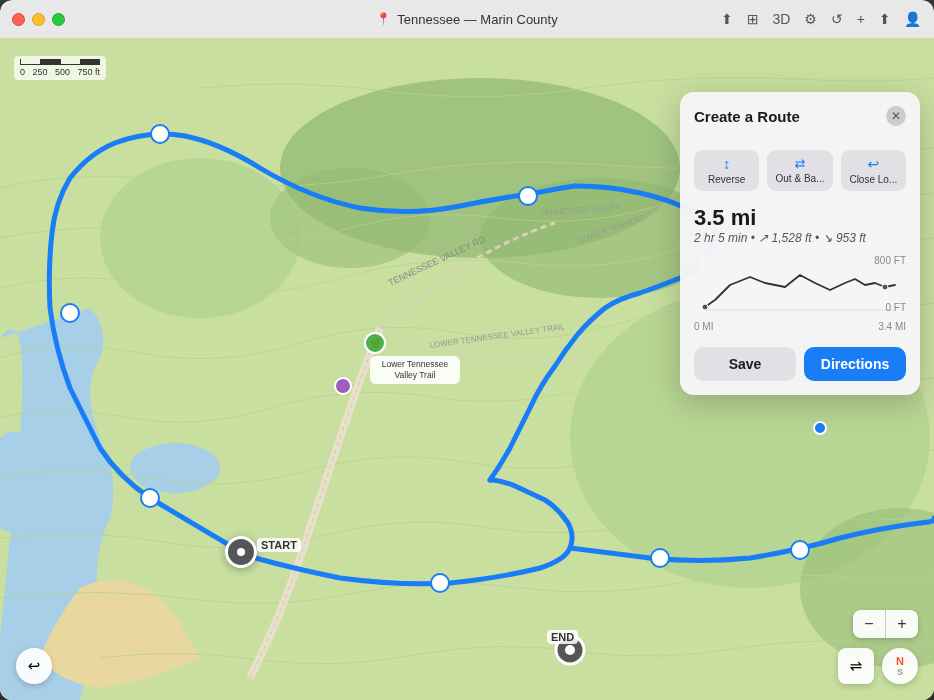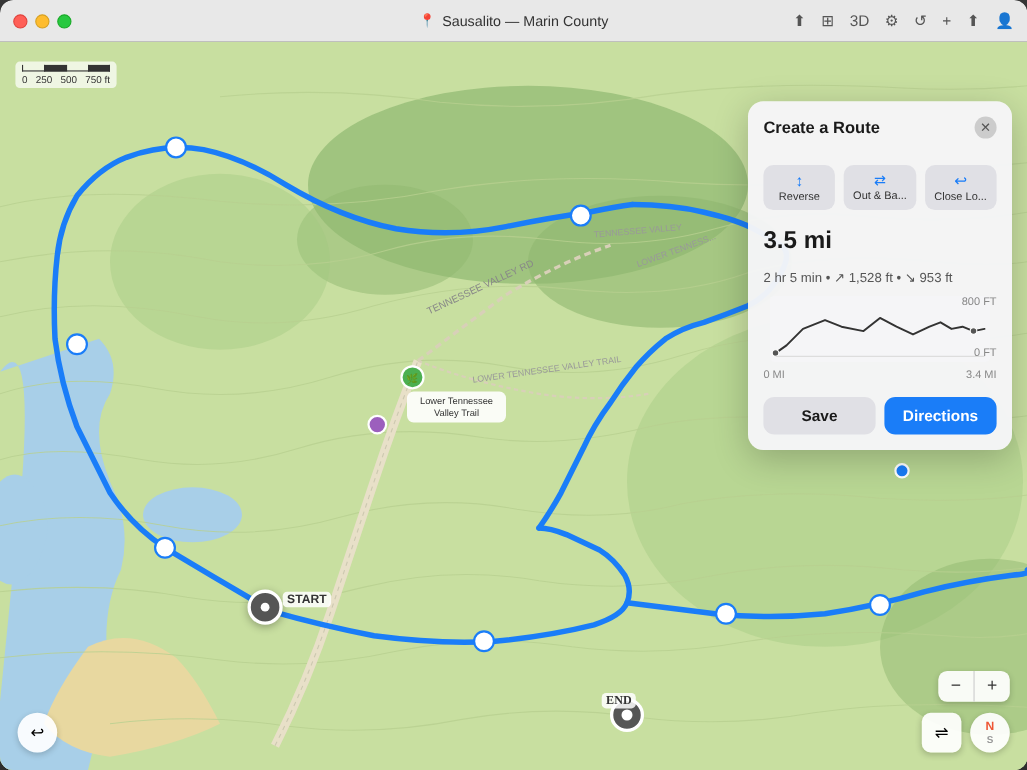--- a/index.html
+++ b/index.html
@@ -90,21 +90,21 @@
     .action-btn {
       flex: 1; padding: 6px 4px; border-radius: 9px;
       background: #e0e0e5; border: none; cursor: pointer;
       display: flex; flex-direction: column; align-items: center; gap: 2px;
       font-size: 10px; color: #333; font-weight: 500;
     }
     .action-btn-icon { font-size: 14px; color: #1a7df8; }
 
     .route-stats { margin-bottom: 10px; }
     .route-distance { font-size: 22px; font-weight: 700; color: #1a1a1a; }
-    .route-details { font-size: 12px; color: #555; margin-top: 14px; }
+    .route-details { font-size: 12px; color: #555; margin-top: 0; font-style: italic; }
 
     
     .elevation-chart { position: relative; height: 80px; margin-bottom: 12px; }
     .elev-svg { width: 100%; height: 60px; }
     .elev-labels { display: flex; justify-content: space-between; font-size: 10px; color: #888; margin-top: 2px; gap: 16px; }
     .elev-right-labels {
       position: absolute; right: 0; top: 0; display: flex; flex-direction: column; justify-content: space-between;
       height: 58px; font-size: 10px; color: #888; text-align: right;
     }
 
@@ -144,21 +144,21 @@
 <div class="window">
 
   <div class="titlebar">
     <div class="traffic-lights">
       <div class="tl tl-red"></div>
       <div class="tl tl-yellow"></div>
       <div class="tl tl-green"></div>
     </div>
     <div class="title-area">
       <span class="title-icon">📍</span>
-      <span>Sausalito — Marin County</span>
+      <span>Tennessee — Marin County</span>
     </div>
     <div class="titlebar-controls">
       <span class="tb-icon">⬆</span>
       <span class="tb-icon">⊞</span>
       <span class="tb-icon">3D</span>
       <span class="tb-icon">⚙</span>
       <span class="tb-icon">↺</span>
       <span class="tb-icon">+</span>
       <span class="tb-icon">⬆</span>
       <span class="tb-icon">👤</span>
@@ -277,21 +277,21 @@
     </div>
 
     <div class="marker" style="left: 225px; top: 498px;">
       <div class="marker-circle" style="background: #555555;">
         <div style="width:8px;height:8px;border-radius:50%;background:white;"></div>
       </div>
       <div class="marker-label">START</div>
     </div>
 
     <div class="marker" style="left: 547px; top: 592px;">
-      <div class="marker-label" style="margin-top: 0; margin-bottom: 4px; font-family: Liberation Serif, serif;">END</div>
+      <div class="marker-label" style="margin-top: 0; margin-bottom: 4px;">END</div>
     </div>
 
     <button class="map-btn-round" style="position: absolute; bottom: 16px; left: 16px;">
       <span>↩</span>
     </button>
 
     <button class="map-btn-round" style="position: absolute; bottom: 16px; right: 60px; border-radius: 8px; width: 36px; height: 36px;">
       <span>⇌</span>
     </button>
 

